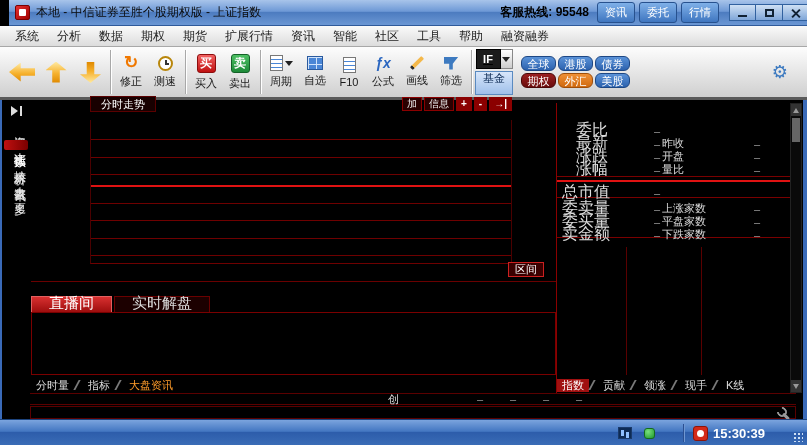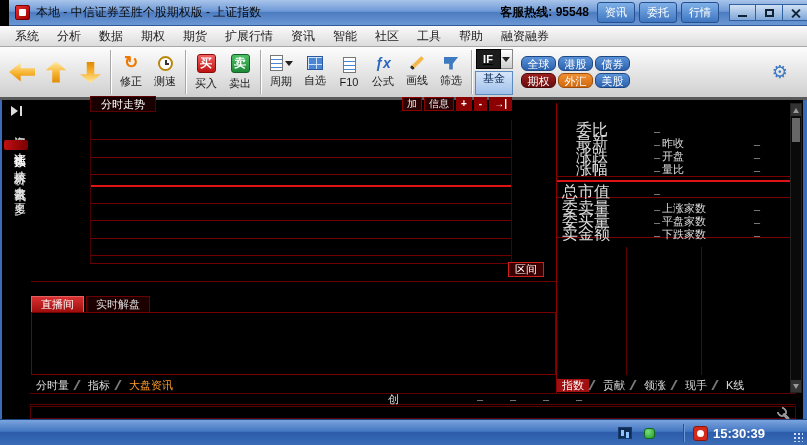--- a/index.html
+++ b/index.html
@@ -107,21 +107,21 @@
   .chart-body { position:absolute; left:90px; top:120px; width:422px; height:144px; background:#000;
     border-left:1px solid #4a0000; border-right:1px solid #4a0000; border-bottom:1px solid #6e0000; }
   .hline { position:absolute; left:0; width:100%; height:1px; background:#6e0000; }
   .hline-bright { position:absolute; left:0; width:100%; height:2px; background:#e01212; }
   .range-btn { position:absolute; left:508px; top:262px; width:36px; height:15px; background:#3a0000;
     border:1px solid #cc2020; color:#fff; font-size:11px; line-height:13px; text-align:center; cursor:pointer; }
   .hsep { position:absolute; left:31px; top:281px; width:525px; height:1px; background:#6a0000; }
 
   
   .live-tabs { position:absolute; left:31px; top:296px; display:flex; gap:2px; }
-  .ltab { font-size:11px; line-height:13px; padding:1px 9px; cursor:pointer; }
+  .ltab { font-size:15px; line-height:13px; padding:1px 17px; cursor:pointer;font-family:Liberation Mono, monospace; }
   .ltab-active { background:linear-gradient(180deg,#d83030,#9e0e0e); border:1px solid #e26060; color:#fff; }
   .ltab-idle { background:#1c0000; border:1px solid #6a0000; color:#ddd; }
   .live-panel { position:absolute; left:31px; top:312px; width:525px; height:63px; background:#000; border:1px solid #7a0000; }
 
   
   .right-panel { position:absolute; left:556px; top:103px; width:234px; height:290px; background:#000;
     border-left:1px solid #8b0000; }
   .qtable { padding-top:17px; }
   .qrow { display:grid; grid-template-columns:46px 52px 64px 1fr; align-items:center;
     height:13px; padding:0 30px 0 5px; cursor:default; }

